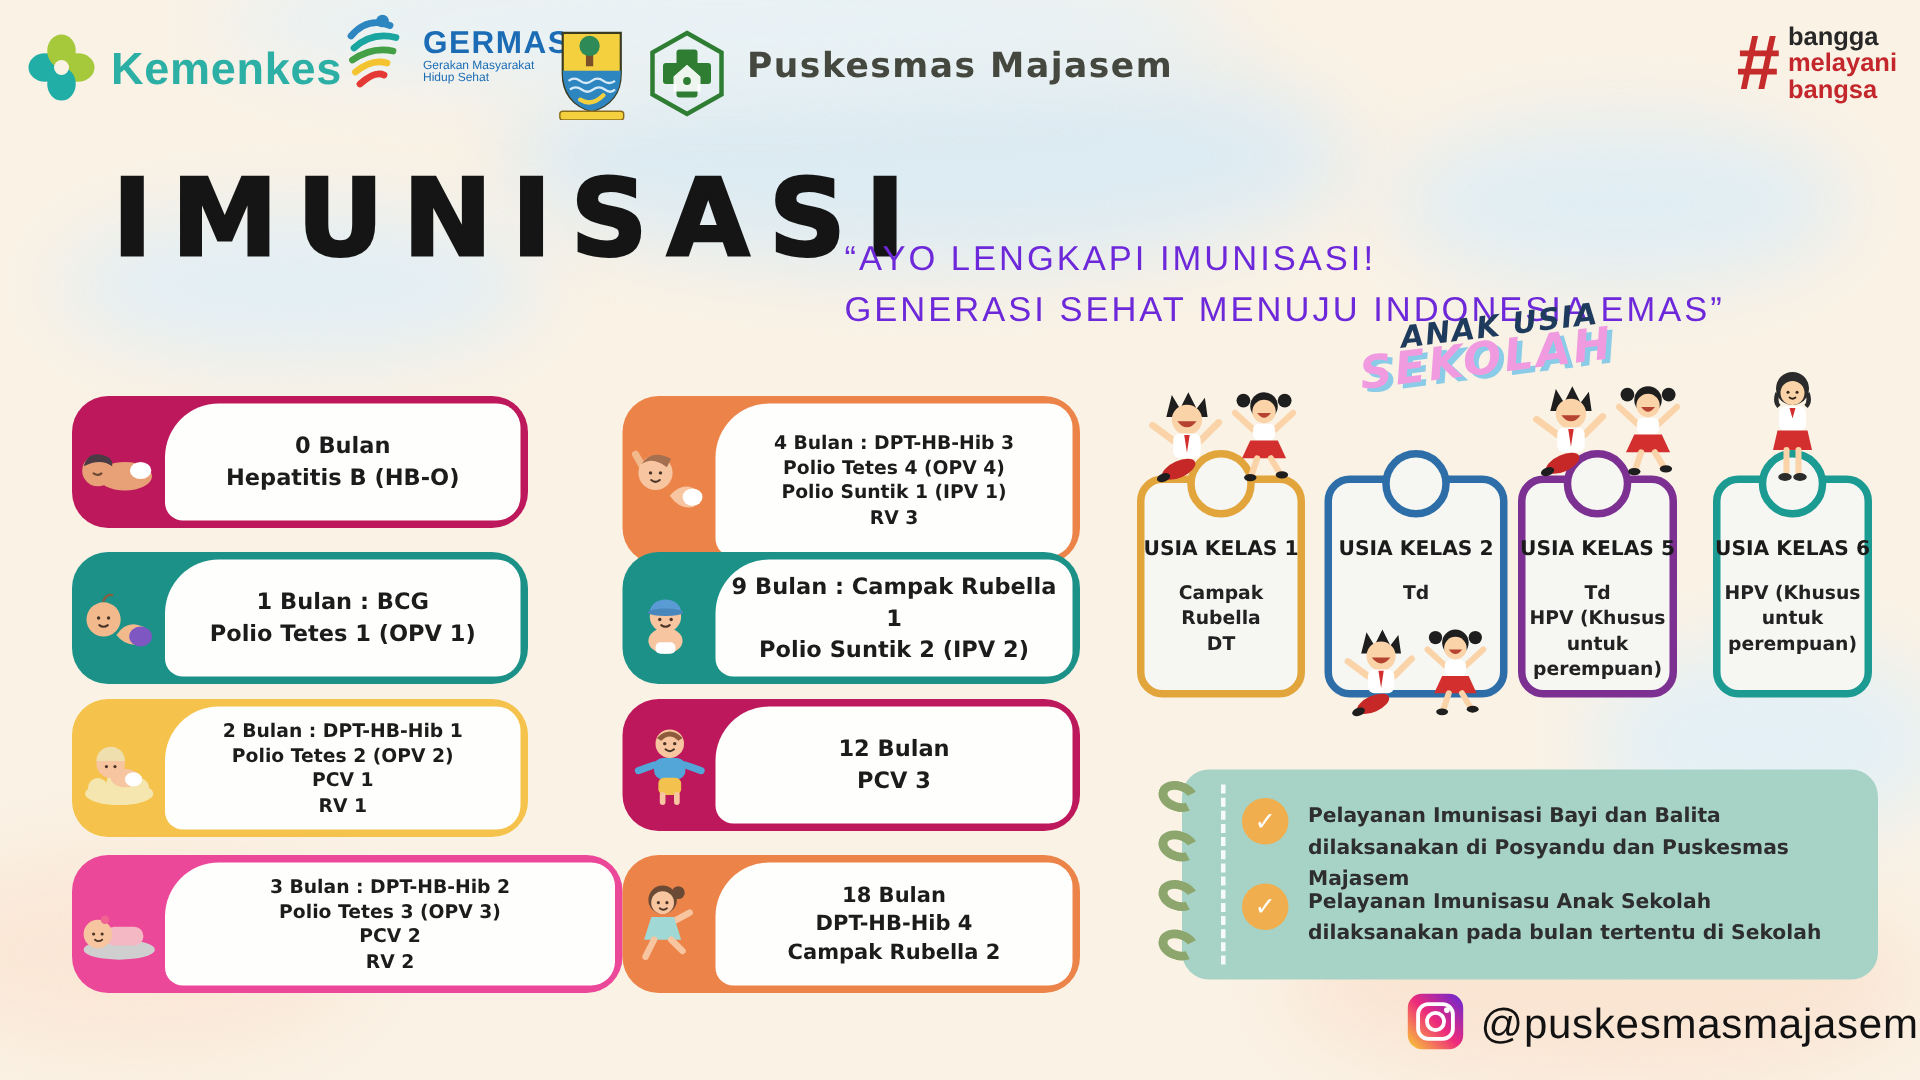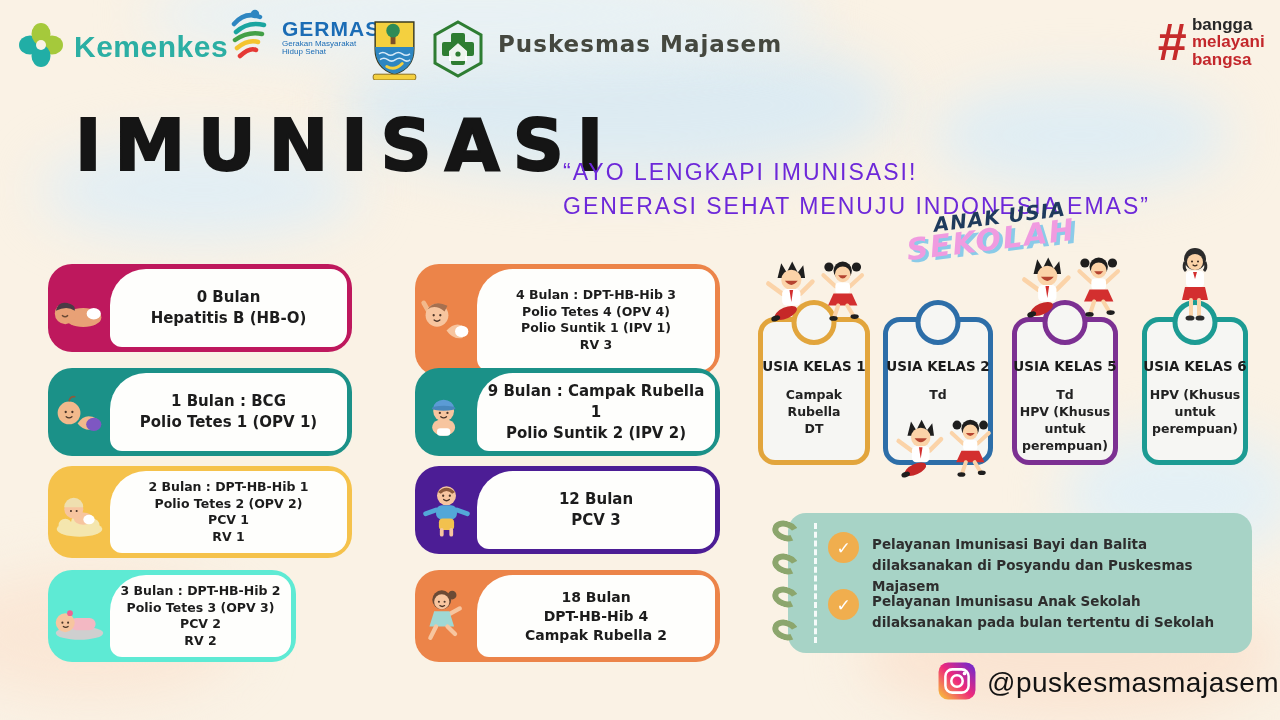--- a/index.html
+++ b/index.html
@@ -208,21 +208,21 @@
       </svg>
     </span>
     <div class="bcard-inner lines4">
       <div class="bcard-line">2 Bulan : DPT-HB-Hib 1</div>
       <div class="bcard-line">Polio Tetes 2 (OPV 2)</div>
       <div class="bcard-line">PCV 1</div>
       <div class="bcard-line">RV 1</div>
     </div>
   </div>
 
-  <div class="bcard" style="left: 48px; top: 570px; width: 248px; height: 92px; background: #5eead4;">
+  <div class="bcard" style="left: 48px; top: 570px; width: 367px; height: 92px; background: #ec4899;">
     <span class="bcard-icon">
       <svg viewBox="0 0 60 60" width="57" height="57">
         <ellipse cx="30" cy="48" rx="25" ry="7" fill="#CFCFCF"></ellipse>
         <rect x="20" y="32" width="27" height="13" rx="6.5" fill="#F3B8C3"></rect>
         <circle cx="15" cy="37" r="10" fill="#F7C59F"></circle>
         <circle cx="20" cy="27" r="3" fill="#F06292"></circle>
         <circle cx="12" cy="37" r="1.1" fill="#4A3428"></circle>
           <circle cx="18" cy="37" r="1.1" fill="#4A3428"></circle>
         <path d="M13,41 q2.5,2 5,0" stroke="#4A3428" stroke-width="1.3" fill="none" stroke-linecap="round"></path>
       </svg>
@@ -268,21 +268,21 @@
           <circle cx="31" cy="31" r="1.2" fill="#4A3428"></circle>
         <path d="M24,35 q3,2.4 6,0" stroke="#4A3428" stroke-width="1.4" fill="none" stroke-linecap="round"></path>
       </svg>
     </span>
     <div class="bcard-inner lines2">
       <div class="bcard-line">9 Bulan : Campak Rubella 1</div>
       <div class="bcard-line">Polio Suntik 2 (IPV 2)</div>
     </div>
   </div>
 
-  <div class="bcard" style="left: 415px; top: 466px; width: 305px; height: 88px; background: #4c1d95;">
+  <div class="bcard" style="left: 415px; top: 466px; width: 305px; height: 88px; background: #be185d;">
     <span class="bcard-icon">
       <svg viewBox="0 0 60 60" width="57" height="57">
         <circle cx="30" cy="15" r="10" fill="#F7C59F"></circle>
         <path d="M21,11 Q30,2 39,11 L36,13 Q30,7 24,13 Z" fill="#8D5A3B"></path>
         <path d="M19,30 L8,34 M41,30 L52,34" stroke="#53A7D8" stroke-width="5" stroke-linecap="round"></path>
         <rect x="19" y="25" width="22" height="15" rx="6" fill="#53A7D8"></rect>
         <rect x="22" y="39" width="16" height="12" rx="4" fill="#F2C14E"></rect>
         <path d="M25,51 L25,56 M35,51 L35,56" stroke="#F7C59F" stroke-width="4" stroke-linecap="round"></path>
         <circle cx="26.5" cy="15" r="1.2" fill="#4A3428"></circle>
           <circle cx="33.5" cy="15" r="1.2" fill="#4A3428"></circle>
@@ -324,21 +324,21 @@
   <div class="scard" style="left: 758px; width: 112px; border-color: rgb(226, 165, 60);">
     <div class="scard-notch" style="border-color: rgb(226, 165, 60);"></div>
     <div class="scard-title">USIA KELAS 1</div>
     <div class="scard-lines">
       <div class="scard-line">Campak</div>
       <div class="scard-line">Rubella</div>
       <div class="scard-line">DT</div>
     </div>
   </div>
 
-  <div class="scard" style="left: 883px; width: 110px; border-color: rgb(45, 110, 168);">
+  <div class="scard" style="left: 883px; width: 122px; border-color: rgb(45, 110, 168);">
     <div class="scard-notch" style="border-color: rgb(45, 110, 168);"></div>
     <div class="scard-title">USIA KELAS 2</div>
     <div class="scard-lines">
       <div class="scard-line">Td</div>
     </div>
   </div>
 
   <div class="scard" style="left: 1012px; width: 106px; border-color: rgb(124, 48, 146);">
     <div class="scard-notch" style="border-color: rgb(124, 48, 146);"></div>
     <div class="scard-title">USIA KELAS 5</div>

